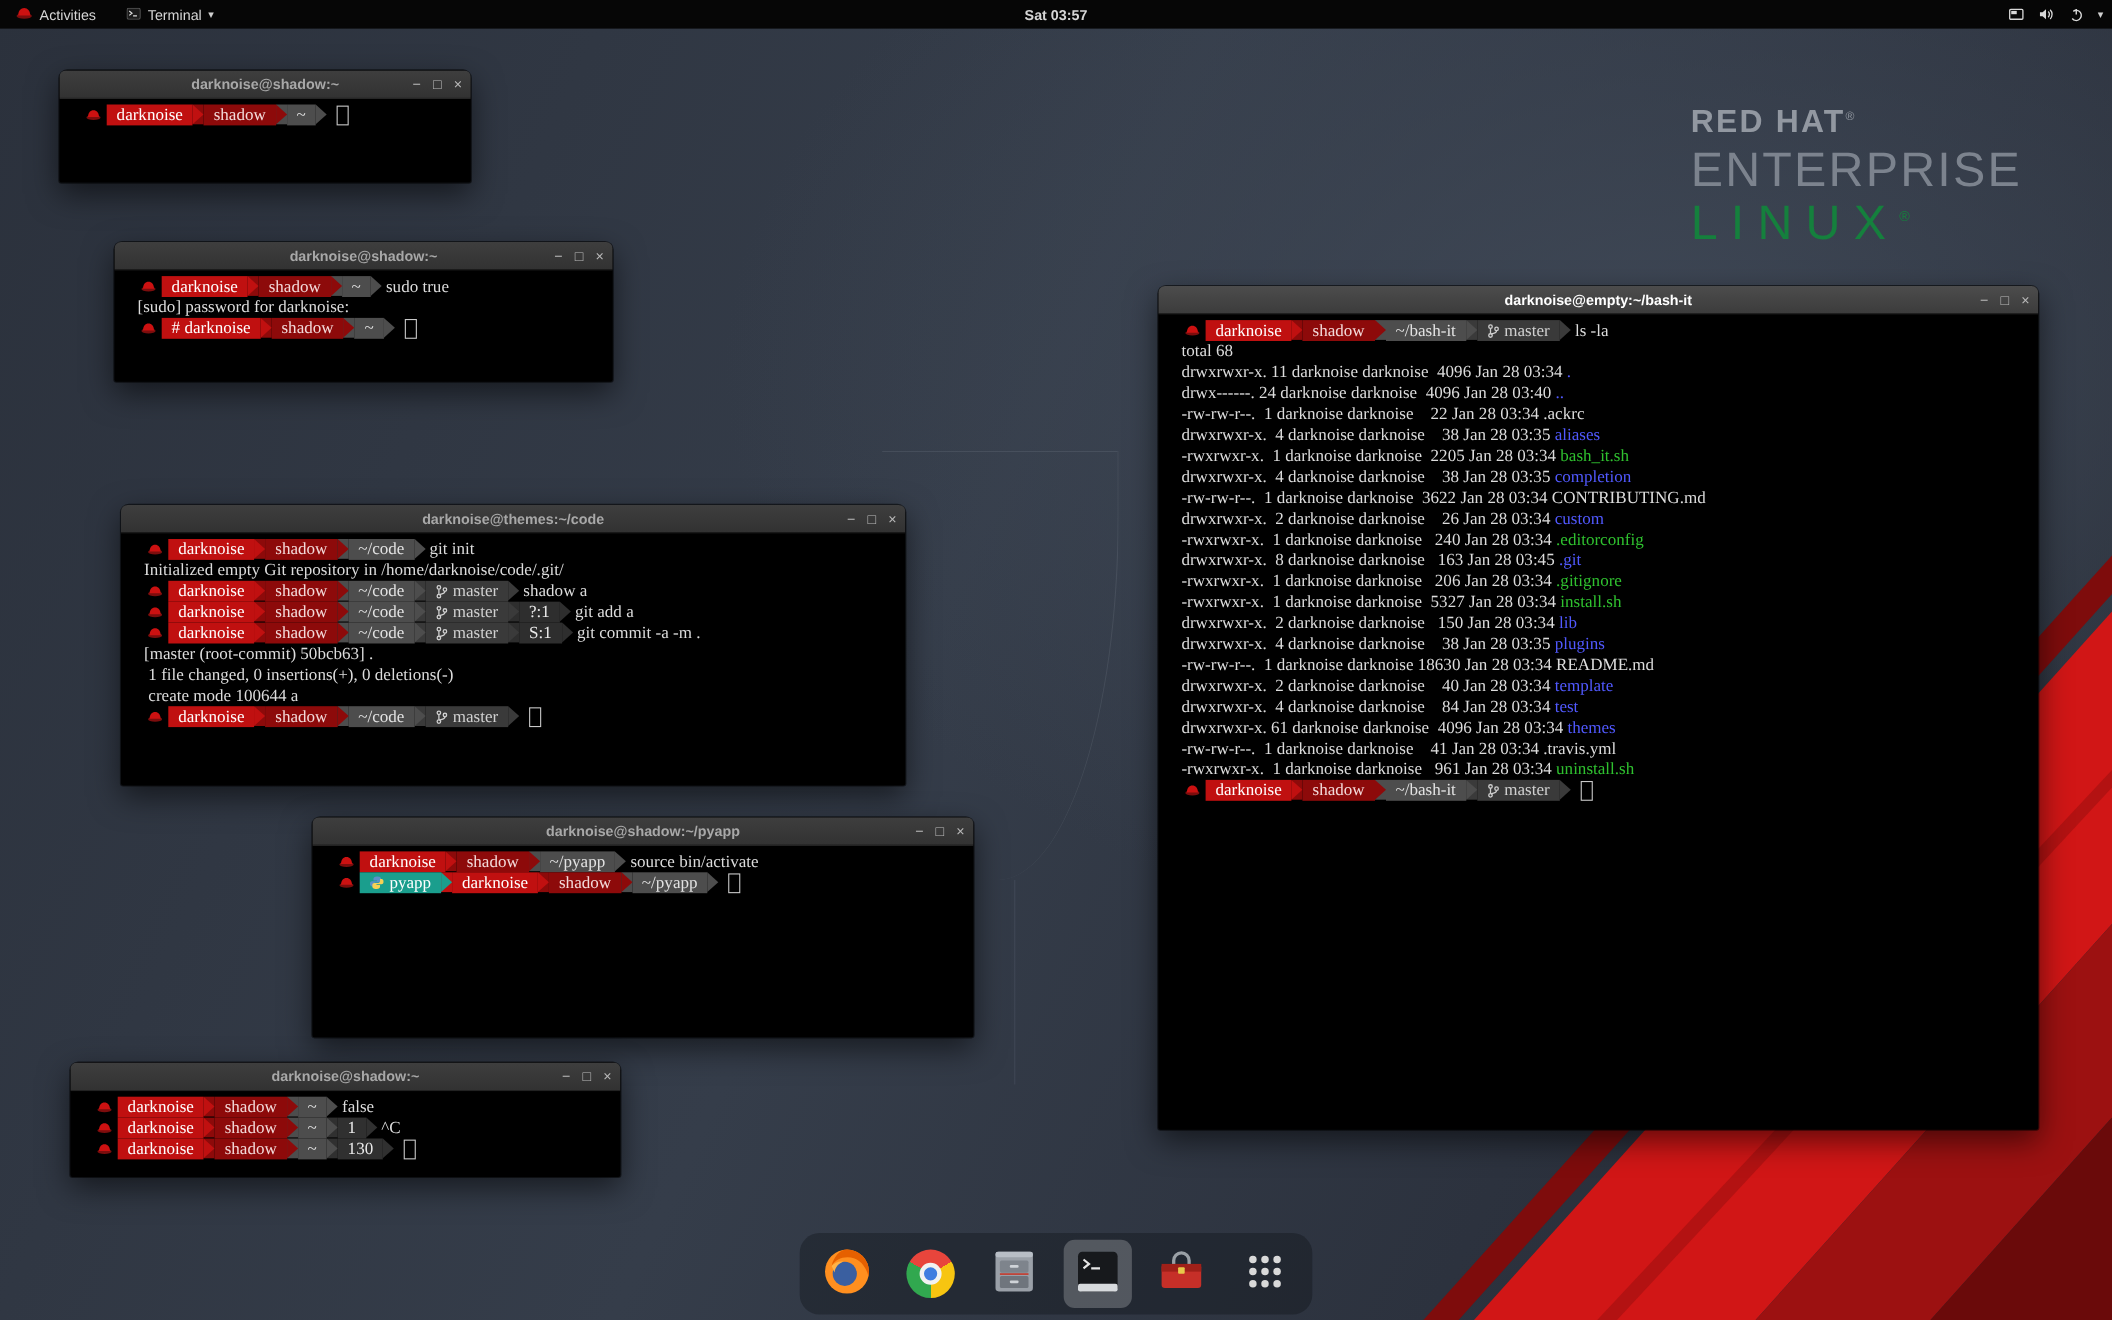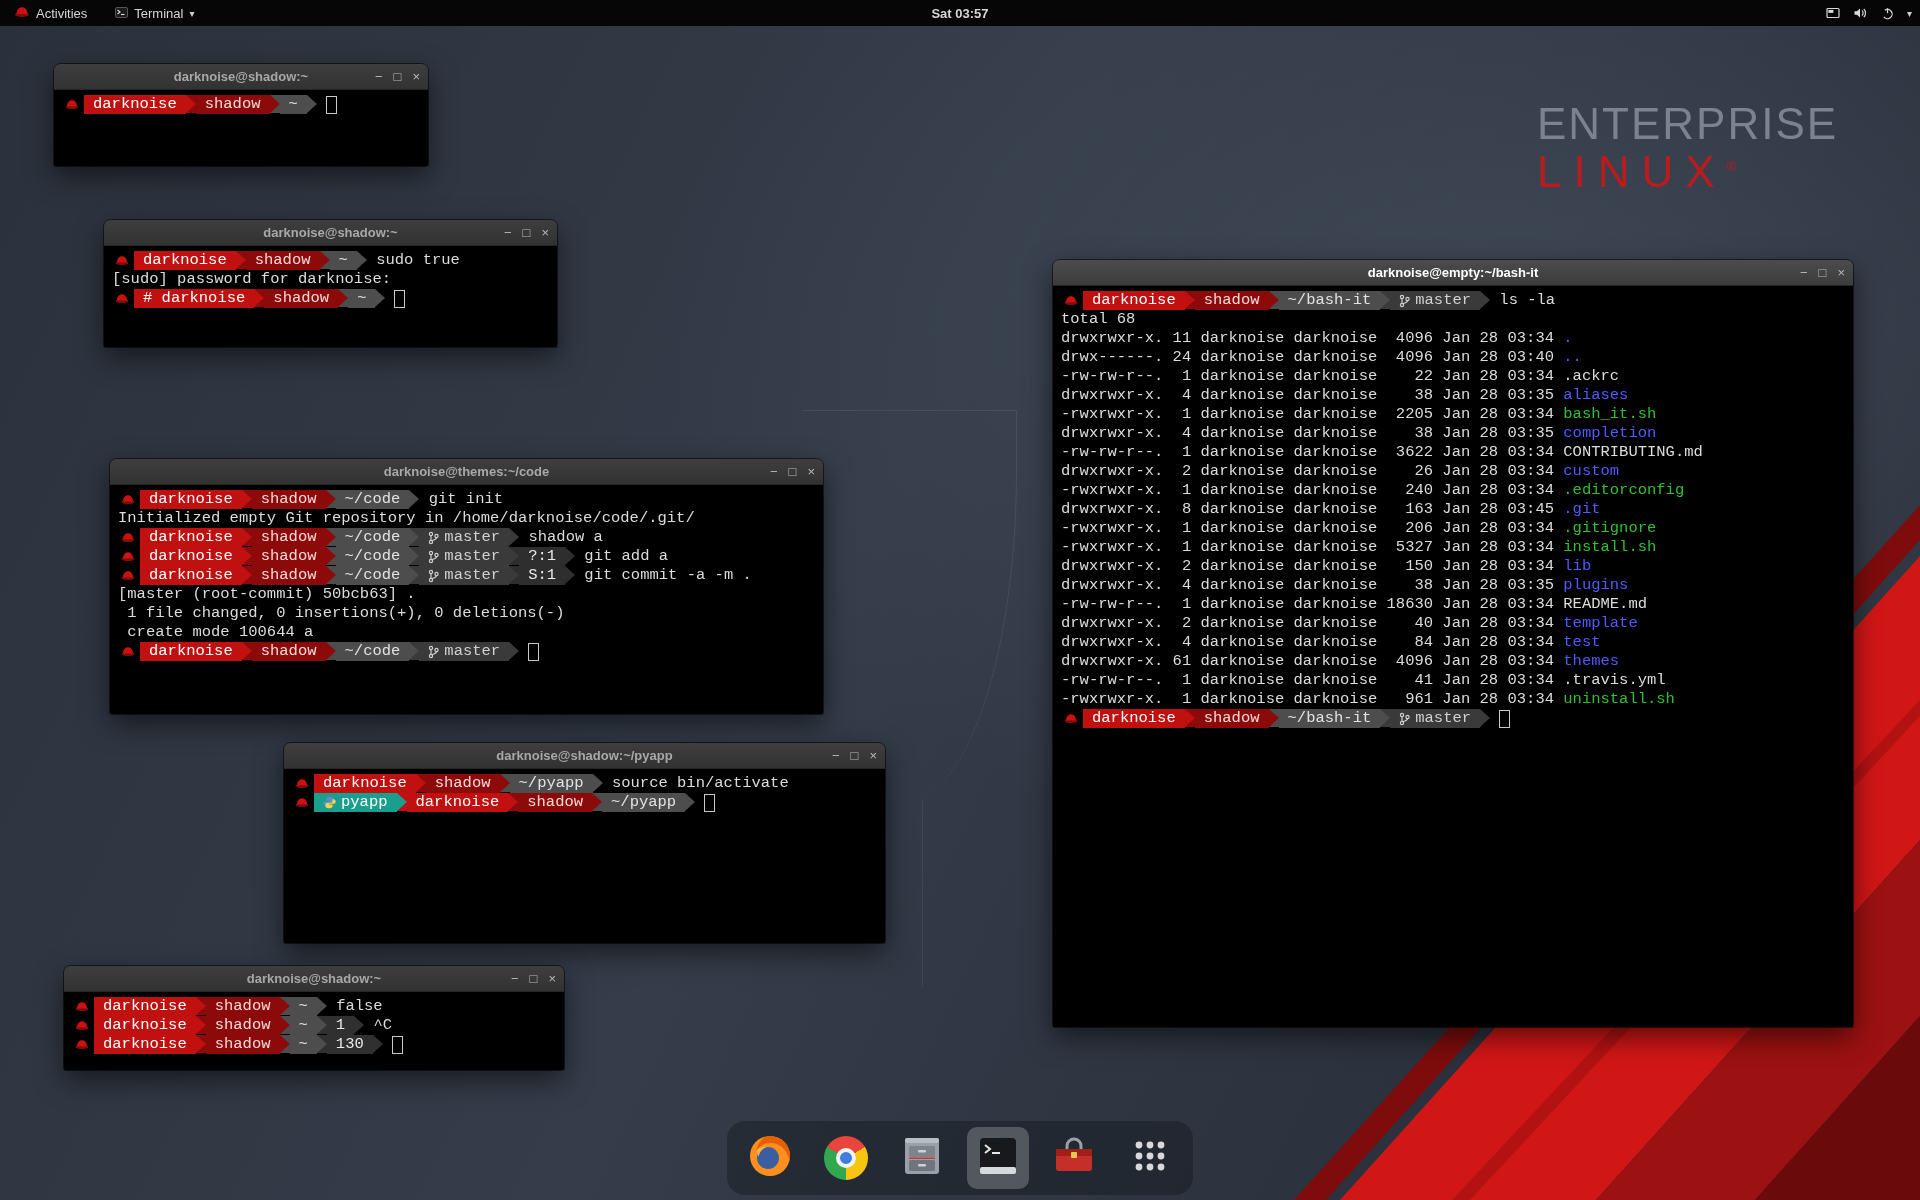--- a/index.html
+++ b/index.html
@@ -14,21 +14,21 @@
   .ribbons{position:absolute;left:0;top:0;pointer-events:none}
   .wp-line{position:absolute;pointer-events:none}
   .wp-h{left:802px;top:410px;width:214px;border-top:1px solid rgba(205,215,230,.10)}
   .wp-arc{left:906px;top:410px;width:110px;height:390px;border-right:1px solid rgba(205,215,230,.10);
           border-radius:0 0 110px 0 / 0 0 330px 0}
   .wp-v{left:922px;top:800px;height:186px;border-left:1px solid rgba(205,215,230,.09)}
   .branding{position:absolute;left:1537px;top:96px;user-select:none;line-height:1.08}
   .b1{font-size:29px;font-weight:700;letter-spacing:2px;color:#9298a1}
   .b1 sup{font-size:11px;font-weight:400}
   .b2{font-size:44px;letter-spacing:2px;color:#7c838e;margin-top:4px}
-  .b3{font-size:44px;letter-spacing:12px;color:#b91c1c}
+  .b3{font-size:44px;letter-spacing:12px;color:#15803d}
   .b3 sup{font-size:13px;letter-spacing:0}
   
   .topbar{position:absolute;top:0;left:0;right:0;height:26px;background:#060606;color:#d6d6d6;
           display:flex;align-items:center;font-size:13px;z-index:200;padding:0 8px}
   .tb-left{display:flex;align-items:center;gap:16px}
   .activities,.appmenu{display:flex;align-items:center;gap:6px;height:26px;padding:12px 6px}
   .caret{font-size:10px;color:#cfcfcf}
   .clock{position:absolute;left:50%;transform:translateX(-50%);font-weight:600}
   .tray{position:absolute;right:8px;top:0;height:26px;display:flex;align-items:center;gap:13px}
   .tray .ticon{display:flex;align-items:center}
@@ -38,21 +38,21 @@
           box-shadow:0 10px 28px rgba(0,0,0,.55),0 0 0 1px rgba(0,0,0,.55)}
   .titlebar{height:25px;border-radius:6px 6px 0 0;background:linear-gradient(#3e3e3e,#323232);
             display:flex;align-items:center;position:relative;border-bottom:1px solid #262626}
   .window.focused .titlebar{background:linear-gradient(#4c4c4c,#3c3c3c)}
   .tb-title{flex:1;text-align:center;font-size:13px;color:#a8a8a8;font-weight:700;
             white-space:nowrap;overflow:hidden}
   .window.focused .tb-title{color:#fff}
   .tb-btns{position:absolute;right:8px;top:0;height:100%;display:flex;align-items:center;gap:11px;
            color:#b9b9b9;font-size:13px;line-height:1}
   .tb-btn{display:inline-block}
-  .term{padding:5px 8px;font-family:Liberation Mono, monospace;
+  .term{padding:5px 21px;font-family:Liberation Serif, serif;
         font-size:15.5px;line-height:19px;color:#dcdcdc;white-space:pre}
   .tl{display:flex;height:19px;align-items:stretch}
   .tl>*{flex:0 0 auto}
   .pl{display:flex;align-items:center;padding:0 9px;height:19px}
   .pl svg{margin-right:5px}
   .pl-arrow{width:0;height:0;border-top:9.5px solid transparent;border-bottom:9.5px solid transparent;
             border-left:10px solid #000}
   .seg-icon{display:flex;align-items:center;padding:0 5px 0 3px}
   .cursor{width:9px;height:16px;border:1px solid #c9c9c9;margin-left:9px;align-self:center}
   
@@ -79,20 +79,21 @@
   <polygon points="1920,556 1920,840 1596,1200 1340,1200" fill="#d11616"></polygon>
   <polygon points="1920,700 1920,716 1470,1200 1452,1200" fill="#b31212"></polygon>
   <polygon points="1920,840 1920,1016 1755,1200 1596,1200" fill="#9c1111"></polygon>
   <polygon points="1920,1016 1920,1200 1755,1200" fill="#6a0a0a"></polygon>
 </svg>
 <div class="wp-line wp-h"></div>
 <div class="wp-line wp-arc"></div>
 <div class="wp-line wp-v"></div>
 
 <div class="branding">
+  <div class="b1"><span>RED HAT</span><sup>®</sup></div>
   <div class="b2">ENTERPRISE</div>
   <div class="b3"><span>LINUX</span><sup>®</sup></div>
 </div>
 
 <div class="topbar">
   <div class="tb-left">
     <div class="activities">
       <span>
         <svg width="16" height="12" viewBox="0 0 14 11">
             <ellipse cx="7" cy="7.8" rx="6.4" ry="2.3" fill="#7d0d0d"></ellipse>

